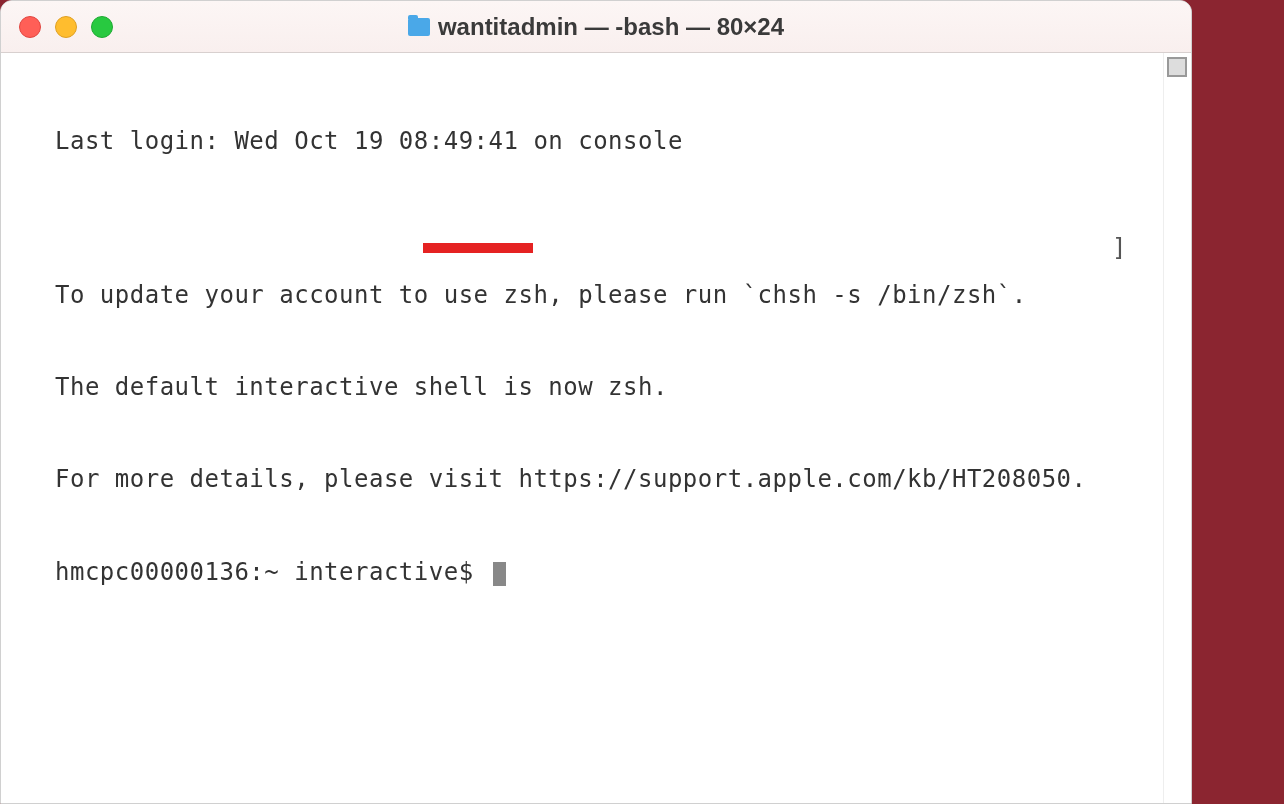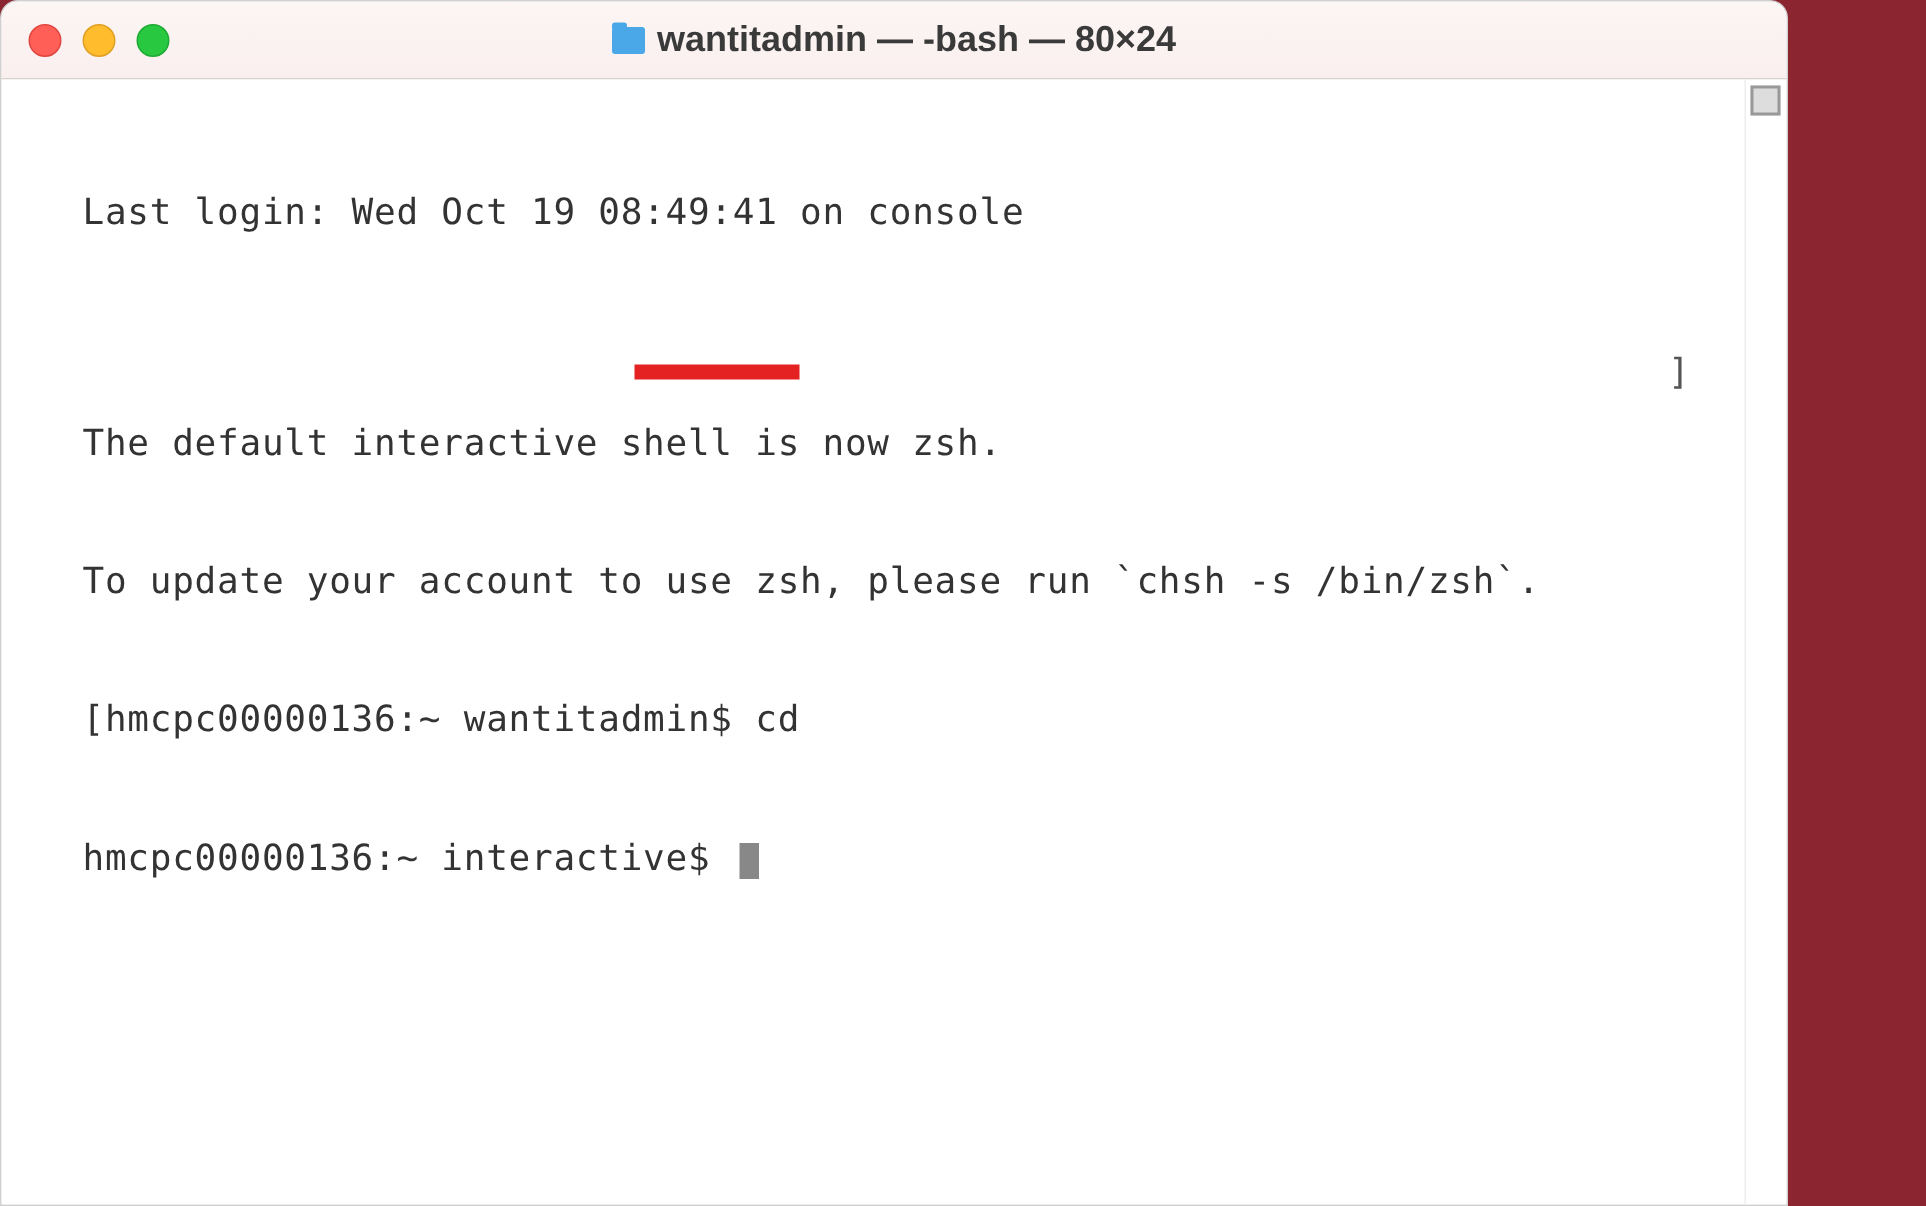--- a/index.html
+++ b/index.html
@@ -153,23 +153,23 @@
     <div class="title-center">
       <span class="folder-icon"></span>
       <span class="window-title">wantitadmin — -bash — 80×24</span>
     </div>
   </div>
 
   <div class="content-wrapper">
     <div class="terminal-body">
       <div class="terminal-line">Last login: Wed Oct 19 08:49:41 on console</div>
       <div class="terminal-line"></div>
+      <div class="terminal-line">To update your account to use zsh, please run `chsh -s /bin/zsh`.</div>
       <div class="terminal-line">The default interactive shell is now zsh.</div>
-      <div class="terminal-line">To update your account to use zsh, please run `chsh -s /bin/zsh`.</div>
-      <div class="terminal-line"><span>[hmcpc00000136:~ wantitadmin$ </span><span>cd</span></div>
+      <div class="terminal-line">For more details, please visit https://support.apple.com/kb/HT208050.</div>
       <div class="terminal-line"><span>hmcpc00000136:~ interactive$ </span><span class="cursor-block"></span></div>
 
       <div class="red-annotation"></div>
       <span class="prompt-bracket-right">]</span>
     </div>
 
     <div class="scrollbar-gutter">
       <div class="scroll-indicator"></div>
     </div>
   </div>

